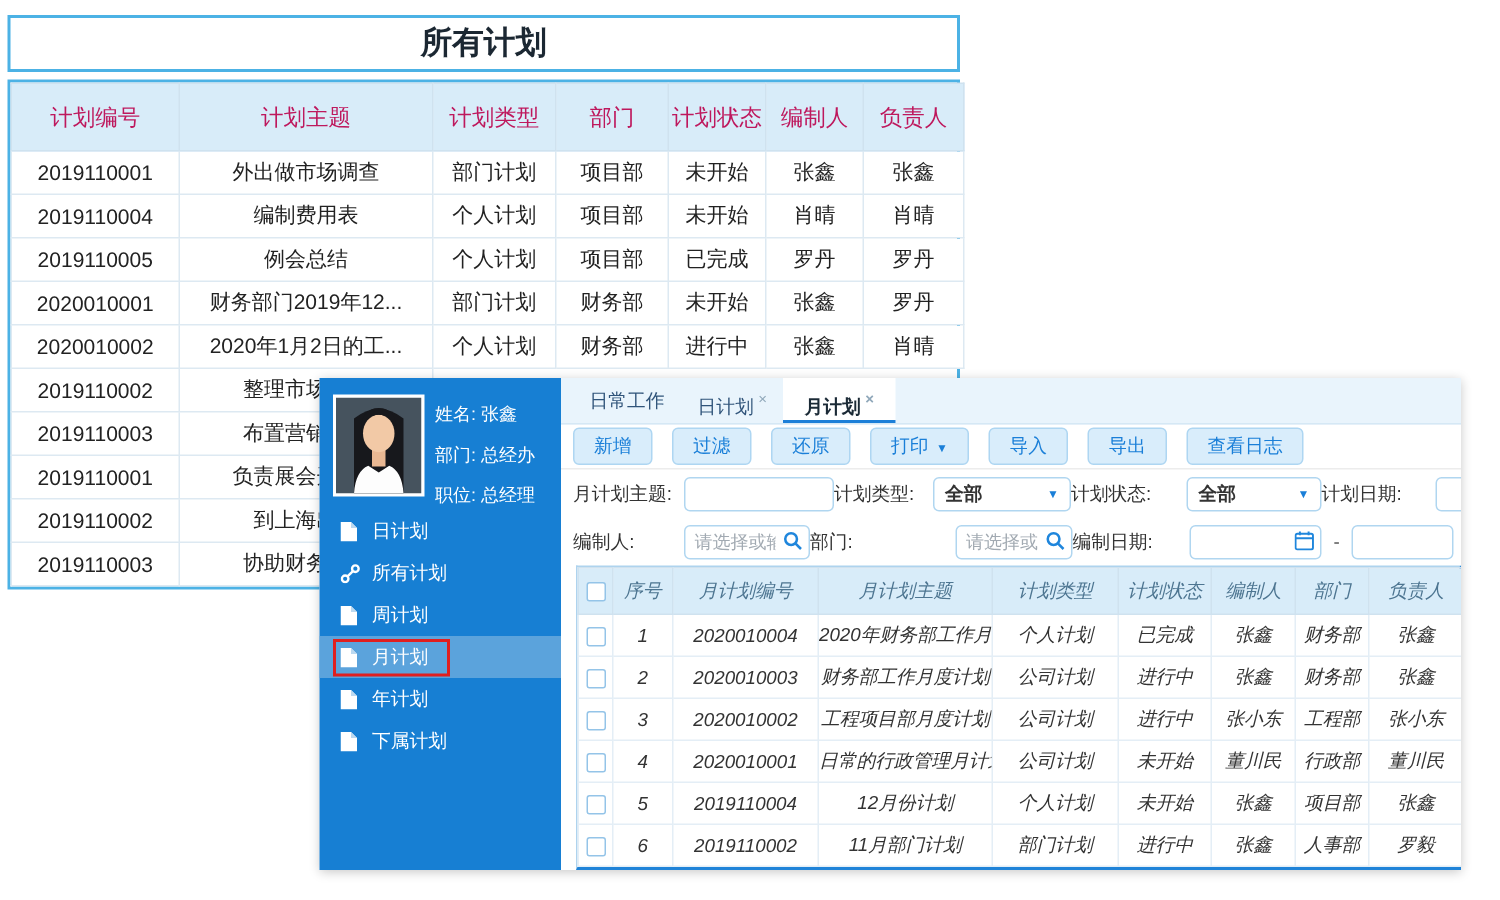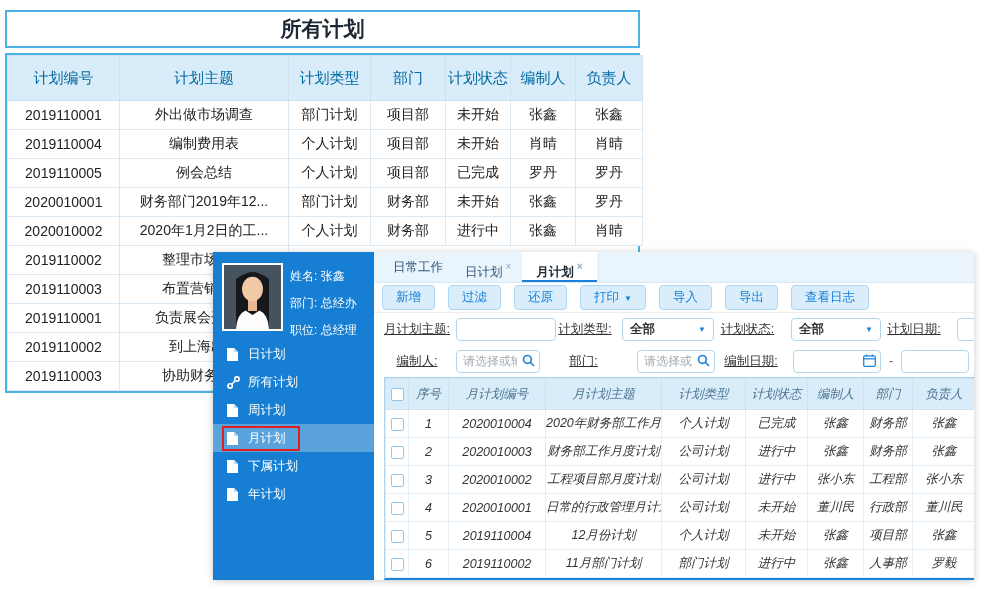--- a/index.html
+++ b/index.html
@@ -7,21 +7,21 @@
     font-family:"Liberation Sans","DejaVu Sans",sans-serif; }
   .stage { position:relative; width:1000px; height:600px; overflow:hidden; background:#fff; }
 
   
   .bg-title { position:absolute; left:5px; top:10px; width:635px; height:38px;
     border:2px solid #4cb2e5; font-size:21px; font-weight:bold; color:#1b2732;
     text-align:center; line-height:34px; background:#fff; }
   .bgtable-wrap { position:absolute; left:5px; top:53px; width:635px;
     border:2px solid #4cb2e5; background:#fff; }
   table.bgtable { width:100%; border-collapse:collapse; table-layout:fixed; }
-  table.bgtable th { height:45px; background:#d8ecf9; color:#0369a1; font-weight:normal;
+  table.bgtable th { height:45px; background:#d8ecf9; color:#be185d; font-weight:normal;
     font-size:15px; border:1px solid #cfe2ef; text-align:center; padding:0 2px; }
   table.bgtable td { height:29px; background:#fff; color:#222; font-size:14px;
     border:1px solid #dde9f2; text-align:center; white-space:nowrap; overflow:hidden; }
 
   
   .panel { position:absolute; left:213px; top:252px; width:761px; height:328px;
     display:flex; background:#fff; box-shadow:0 1px 7px rgba(0,0,0,.22); }
 
   
   .side { width:161px; flex:0 0 161px; background:#177fd3; color:#fff; overflow:hidden; }
@@ -52,21 +52,21 @@
   .tab.active { background:#fff; font-weight:bold; color:#1b2a36;
     border-bottom:2px solid #1c7fd8; padding:0 14px; }
   .toolbar { height:30px; flex:0 0 30px; display:flex; align-items:center; gap:13px;
     padding:0 0 0 8px; border-bottom:1px solid #ececec; }
   .btn { background:#d9edfb; border:1px solid #aed6f2; color:#1a7fd8; font-size:12.5px;
     border-radius:4px; padding:3px 13px; cursor:pointer; white-space:nowrap;
     font-family:inherit; }
   .btn .caret { font-size:8px; margin-left:5px; }
   .frow { height:32px; flex:0 0 32px; display:flex; align-items:center; padding-left:8px;
     font-size:12.5px; color:#333; white-space:nowrap; overflow:hidden; }
-  .flabel { display:inline-block; text-align:center; flex:none;text-decoration:underline; }
+  .flabel { display:inline-block; text-align:left; flex:none; }
   .fin { height:23px; border:1px solid #b0d6f0; border-radius:4px; background:#fff; flex:none;
     font-size:12px; padding:0 6px; color:#333; outline:none; font-family:inherit; }
   .fin::placeholder { color:#a2aab2; }
   .inwrap { position:relative; flex:none; }
   .inwrap .fin { width:100%; padding-right:22px; }
   .inicon { position:absolute; right:5px; top:4px; }
   .sel { height:23px; border:1px solid #b0d6f0; border-radius:4px; background:#fff; flex:none;
     display:inline-flex; align-items:center; justify-content:space-between; padding:0 7px;
     cursor:pointer;font-weight:bold; }
   .sel .caret { font-size:8px; color:#1a7fd8; }
@@ -244,30 +244,30 @@
             <span>月计划</span>
           </span>
         </div>
         <div class="mi">
           <span class="ic">
             <svg width="11" height="13" viewBox="0 0 11 13">
                 <path d="M0 0 h7 l4 4 v9 h-11 z" fill="#fff"></path>
                 <path d="M7 0 l4 4 h-4 z" fill="#bcd9f0"></path>
               </svg>
           </span>
-          <span>下属计划</span>
+          <span>年计划</span>
         </div>
         <div class="mi">
           <span class="ic">
             <svg width="11" height="13" viewBox="0 0 11 13">
                 <path d="M0 0 h7 l4 4 v9 h-11 z" fill="#fff"></path>
                 <path d="M7 0 l4 4 h-4 z" fill="#bcd9f0"></path>
               </svg>
           </span>
-          <span>年计划</span>
+          <span>下属计划</span>
         </div>
       </div>
     </div>
 
     <div class="content">
 
       <div class="tabbar">
         <div class="tab">
           <span>日常工作</span>
         </div>

